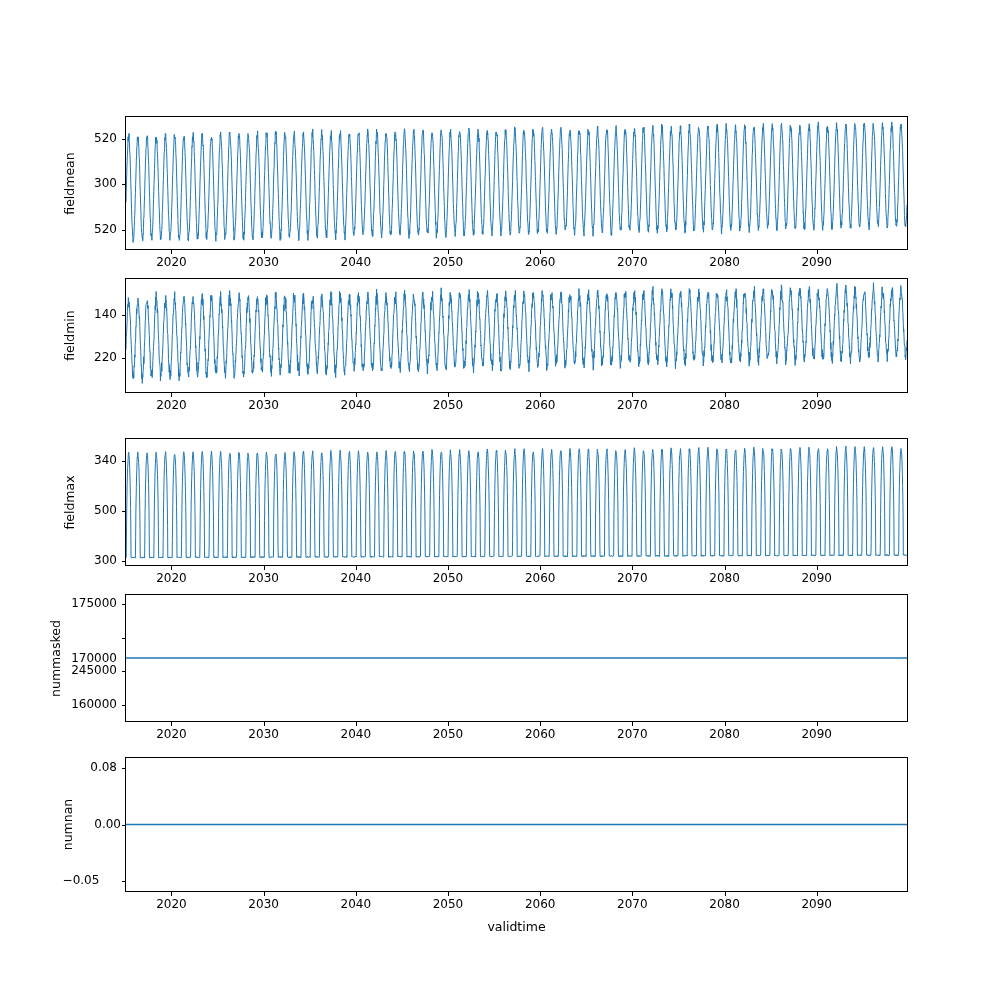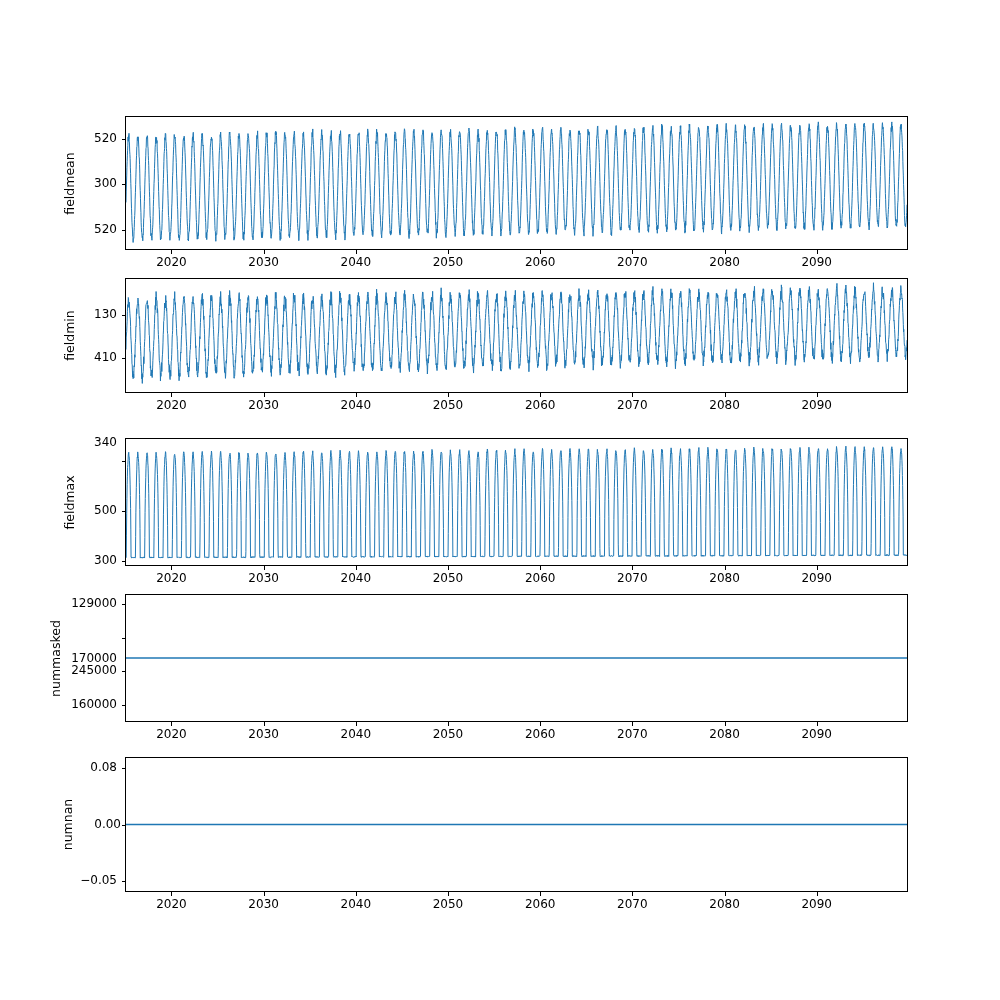--- a/index.html
+++ b/index.html
@@ -111,20 +111,21 @@
   </div>
   <div class="ylabel" style="left:-15px; top:651px; width:140px;">nummasked</div>
 
   <div class="panel" id="panel4" style="left:125px; top:757px; width:783px; height:135px;">
     <svg class="plotsvg" id="svg4" viewBox="0 0 783 135" preserveAspectRatio="none">
         <path d="M 0 67.50 L 783 67.50" fill="none" stroke="#1f77b4" stroke-width="1.6" stroke-linejoin="round" stroke-linecap="round"></path>
       </svg>
   </div>
   <div class="ylabel" style="left:-3px; top:817px; width:140px;">numnan</div>
 
+  <div class="xlabel" style="left:125px; top:919px; width:783px;">validtime</div>
 
 <div class="ytick" style="left: 45px; top: 221.559px; width: 72px;">520</div>
     <div class="tickmark" style="left: 121.5px; top: 229.559px; width: 3.5px; height: 1px;"></div>
     <div class="ytick" style="left: 45px; top: 176.136px; width: 72px;">300</div>
     <div class="tickmark" style="left: 121.5px; top: 184.136px; width: 3.5px; height: 1px;"></div>
     <div class="ytick" style="left: 45px; top: 130.712px; width: 72px;">520</div>
     <div class="tickmark" style="left: 121.5px; top: 138.712px; width: 3.5px; height: 1px;"></div>
     <div class="tickmark" style="left: 171.46px; top: 250px; width: 1px; height: 3.5px;"></div>
     <div class="xtick" style="left: 131.46px; top: 255px; width: 80px;">2020</div>
     <div class="tickmark" style="left: 263.643px; top: 250px; width: 1px; height: 3.5px;"></div>
@@ -134,23 +135,23 @@
     <div class="tickmark" style="left: 448.008px; top: 250px; width: 1px; height: 3.5px;"></div>
     <div class="xtick" style="left: 408.008px; top: 255px; width: 80px;">2050</div>
     <div class="tickmark" style="left: 540.191px; top: 250px; width: 1px; height: 3.5px;"></div>
     <div class="xtick" style="left: 500.191px; top: 255px; width: 80px;">2060</div>
     <div class="tickmark" style="left: 632.374px; top: 250px; width: 1px; height: 3.5px;"></div>
     <div class="xtick" style="left: 592.374px; top: 255px; width: 80px;">2070</div>
     <div class="tickmark" style="left: 724.556px; top: 250px; width: 1px; height: 3.5px;"></div>
     <div class="xtick" style="left: 684.556px; top: 255px; width: 80px;">2080</div>
     <div class="tickmark" style="left: 816.739px; top: 250px; width: 1px; height: 3.5px;"></div>
     <div class="xtick" style="left: 776.739px; top: 255px; width: 80px;">2090</div>
-    <div class="ytick" style="left: 45px; top: 350.283px; width: 72px;">410</div>
+    <div class="ytick" style="left: 45px; top: 350.283px; width: 72px;">220</div>
     <div class="tickmark" style="left: 121.5px; top: 358.283px; width: 3.5px; height: 1px;"></div>
-    <div class="ytick" style="left: 45px; top: 306.887px; width: 72px;">130</div>
+    <div class="ytick" style="left: 45px; top: 306.887px; width: 72px;">140</div>
     <div class="tickmark" style="left: 121.5px; top: 314.887px; width: 3.5px; height: 1px;"></div>
     <div class="tickmark" style="left: 171.46px; top: 393px; width: 1px; height: 3.5px;"></div>
     <div class="xtick" style="left: 131.46px; top: 398px; width: 80px;">2020</div>
     <div class="tickmark" style="left: 263.643px; top: 393px; width: 1px; height: 3.5px;"></div>
     <div class="xtick" style="left: 223.643px; top: 398px; width: 80px;">2030</div>
     <div class="tickmark" style="left: 355.826px; top: 393px; width: 1px; height: 3.5px;"></div>
     <div class="xtick" style="left: 315.826px; top: 398px; width: 80px;">2040</div>
     <div class="tickmark" style="left: 448.008px; top: 393px; width: 1px; height: 3.5px;"></div>
     <div class="xtick" style="left: 408.008px; top: 398px; width: 80px;">2050</div>
     <div class="tickmark" style="left: 540.191px; top: 393px; width: 1px; height: 3.5px;"></div>
@@ -158,21 +159,21 @@
     <div class="tickmark" style="left: 632.374px; top: 393px; width: 1px; height: 3.5px;"></div>
     <div class="xtick" style="left: 592.374px; top: 398px; width: 80px;">2070</div>
     <div class="tickmark" style="left: 724.556px; top: 393px; width: 1px; height: 3.5px;"></div>
     <div class="xtick" style="left: 684.556px; top: 398px; width: 80px;">2080</div>
     <div class="tickmark" style="left: 816.739px; top: 393px; width: 1px; height: 3.5px;"></div>
     <div class="xtick" style="left: 776.739px; top: 398px; width: 80px;">2090</div>
     <div class="ytick" style="left: 45px; top: 552.98px; width: 72px;">300</div>
     <div class="tickmark" style="left: 121.5px; top: 560.98px; width: 3.5px; height: 1px;"></div>
     <div class="ytick" style="left: 45px; top: 502.784px; width: 72px;">500</div>
     <div class="tickmark" style="left: 121.5px; top: 510.784px; width: 3.5px; height: 1px;"></div>
-    <div class="ytick" style="left: 45px; top: 435px; width: 72px; text-align: right;">340</div>
+    <div class="ytick" style="left: 45px; top: 453px; width: 72px; text-align: right;">340</div>
     <div class="tickmark" style="left: 121.5px; top: 460.588px; width: 3.5px; height: 1px;"></div>
     <div class="tickmark" style="left: 171.46px; top: 566px; width: 1px; height: 3.5px;"></div>
     <div class="xtick" style="left: 131.46px; top: 571px; width: 80px;">2020</div>
     <div class="tickmark" style="left: 263.643px; top: 566px; width: 1px; height: 3.5px;"></div>
     <div class="xtick" style="left: 223.643px; top: 571px; width: 80px;">2030</div>
     <div class="tickmark" style="left: 355.826px; top: 566px; width: 1px; height: 3.5px;"></div>
     <div class="xtick" style="left: 315.826px; top: 571px; width: 80px;">2040</div>
     <div class="tickmark" style="left: 448.008px; top: 566px; width: 1px; height: 3.5px;"></div>
     <div class="xtick" style="left: 408.008px; top: 571px; width: 80px;">2050</div>
     <div class="tickmark" style="left: 540.191px; top: 566px; width: 1px; height: 3.5px;"></div>
@@ -182,39 +183,39 @@
     <div class="tickmark" style="left: 724.556px; top: 566px; width: 1px; height: 3.5px;"></div>
     <div class="xtick" style="left: 684.556px; top: 571px; width: 80px;">2080</div>
     <div class="tickmark" style="left: 816.739px; top: 566px; width: 1px; height: 3.5px;"></div>
     <div class="xtick" style="left: 776.739px; top: 571px; width: 80px;">2090</div>
     <div class="ytick" style="left: 45px; top: 697.158px; width: 72px;">160000</div>
     <div class="tickmark" style="left: 121.5px; top: 705.158px; width: 3.5px; height: 1px;"></div>
     <div class="ytick" style="left: 45px; top: 663.474px; width: 72px;">245000</div>
     <div class="tickmark" style="left: 121.5px; top: 671.474px; width: 3.5px; height: 1px;"></div>
     <div class="ytick" style="left: 45px; top: 651px; width: 72px;">170000</div>
     <div class="tickmark" style="left: 121.5px; top: 637.789px; width: 3.5px; height: 1px;"></div>
-    <div class="ytick" style="left: 45px; top: 596.105px; width: 72px;">129000</div>
+    <div class="ytick" style="left: 45px; top: 596.105px; width: 72px;">175000</div>
     <div class="tickmark" style="left: 121.5px; top: 604.105px; width: 3.5px; height: 1px;"></div>
     <div class="tickmark" style="left: 171.46px; top: 722px; width: 1px; height: 3.5px;"></div>
     <div class="xtick" style="left: 131.46px; top: 727px; width: 80px;">2020</div>
     <div class="tickmark" style="left: 263.643px; top: 722px; width: 1px; height: 3.5px;"></div>
     <div class="xtick" style="left: 223.643px; top: 727px; width: 80px;">2030</div>
     <div class="tickmark" style="left: 355.826px; top: 722px; width: 1px; height: 3.5px;"></div>
     <div class="xtick" style="left: 315.826px; top: 727px; width: 80px;">2040</div>
     <div class="tickmark" style="left: 448.008px; top: 722px; width: 1px; height: 3.5px;"></div>
     <div class="xtick" style="left: 408.008px; top: 727px; width: 80px;">2050</div>
     <div class="tickmark" style="left: 540.191px; top: 722px; width: 1px; height: 3.5px;"></div>
     <div class="xtick" style="left: 500.191px; top: 727px; width: 80px;">2060</div>
     <div class="tickmark" style="left: 632.374px; top: 722px; width: 1px; height: 3.5px;"></div>
     <div class="xtick" style="left: 592.374px; top: 727px; width: 80px;">2070</div>
     <div class="tickmark" style="left: 724.556px; top: 722px; width: 1px; height: 3.5px;"></div>
     <div class="xtick" style="left: 684.556px; top: 727px; width: 80px;">2080</div>
     <div class="tickmark" style="left: 816.739px; top: 722px; width: 1px; height: 3.5px;"></div>
     <div class="xtick" style="left: 776.739px; top: 727px; width: 80px;">2090</div>
-    <div class="ytick" style="left: 45px; top: 872.75px; width: 72px;">−0.05</div>
+    <div class="ytick" style="left: 45px; top: 872.75px; width: 72px; text-align: center;">−0.05</div>
     <div class="tickmark" style="left: 121.5px; top: 880.75px; width: 3.5px; height: 1px;"></div>
     <div class="ytick" style="left: 49px; top: 816.5px; width: 72px;">0.00</div>
     <div class="tickmark" style="left: 121.5px; top: 824.5px; width: 3.5px; height: 1px;"></div>
     <div class="ytick" style="left: 45px; top: 760.25px; width: 72px;">0.08</div>
     <div class="tickmark" style="left: 121.5px; top: 768.25px; width: 3.5px; height: 1px;"></div>
     <div class="tickmark" style="left: 171.46px; top: 892px; width: 1px; height: 3.5px;"></div>
     <div class="xtick" style="left: 131.46px; top: 897px; width: 80px;">2020</div>
     <div class="tickmark" style="left: 263.643px; top: 892px; width: 1px; height: 3.5px;"></div>
     <div class="xtick" style="left: 223.643px; top: 897px; width: 80px;">2030</div>
     <div class="tickmark" style="left: 355.826px; top: 892px; width: 1px; height: 3.5px;"></div>

